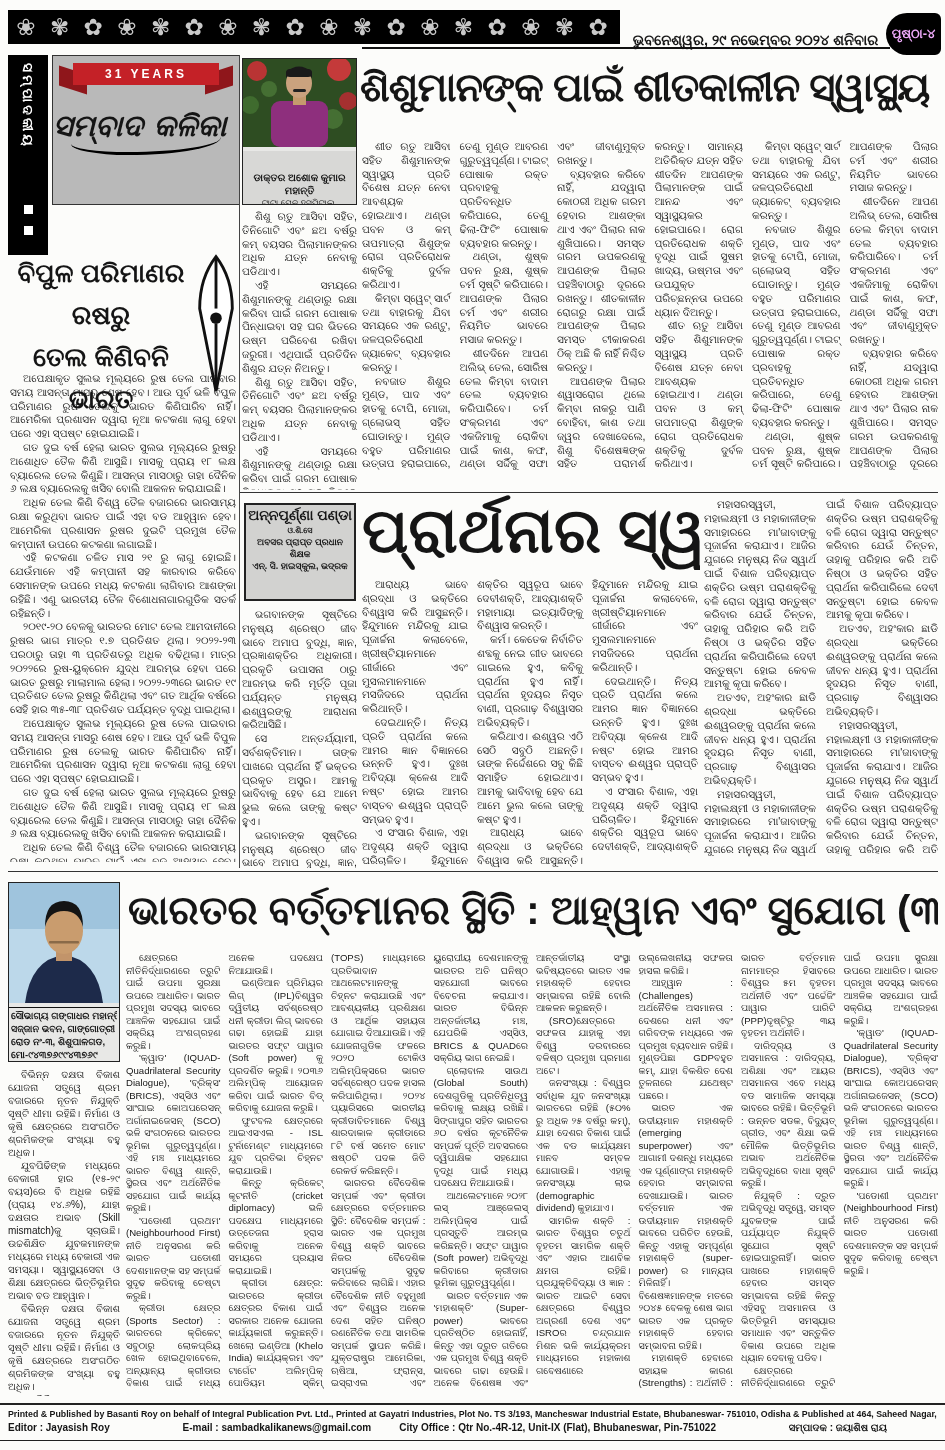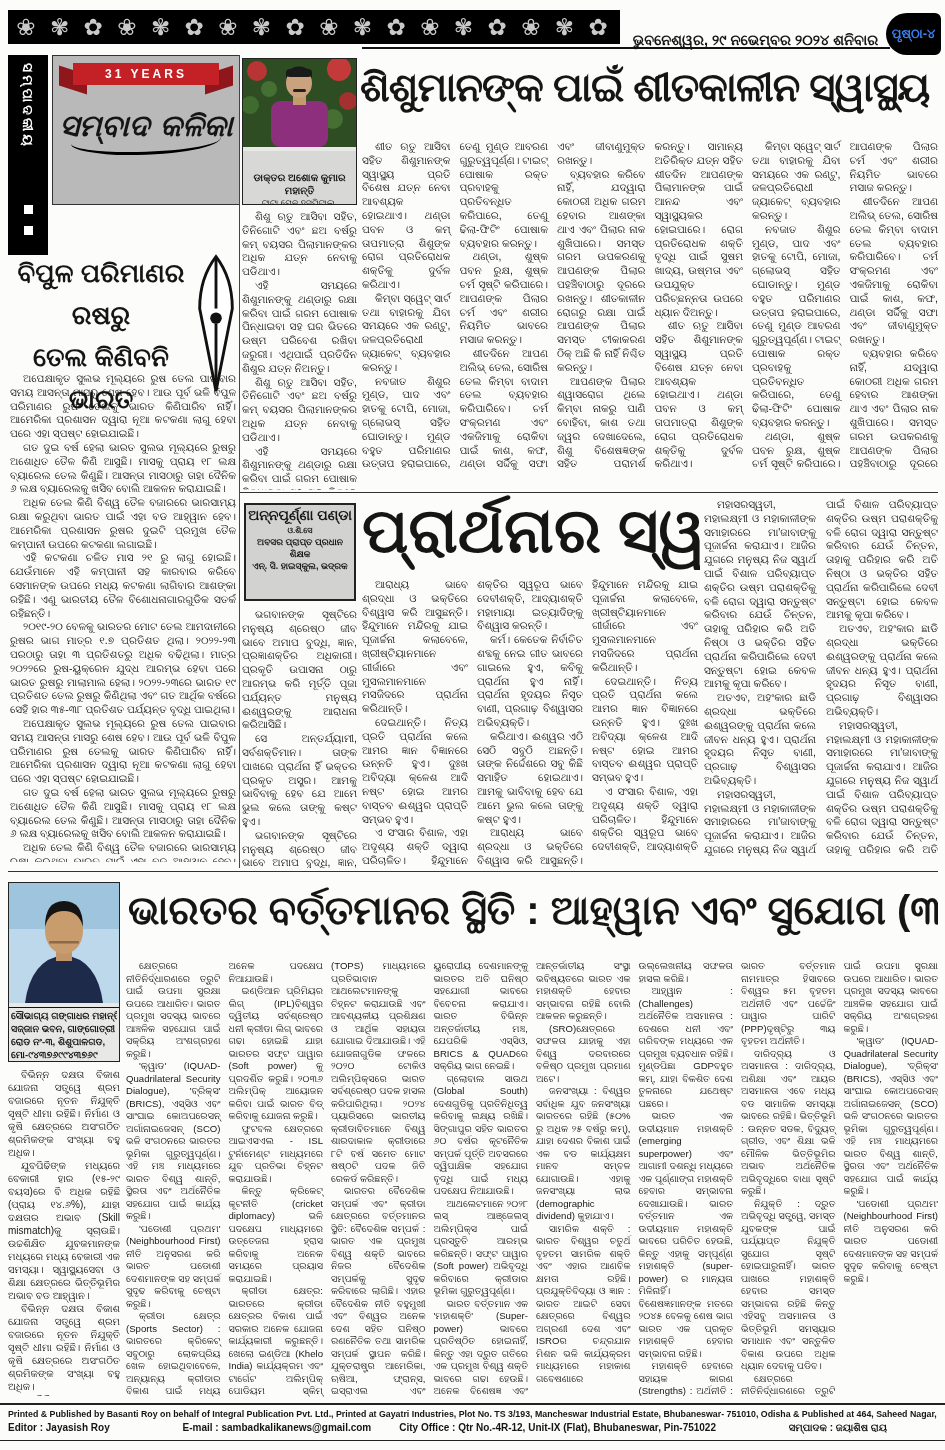--- a/index.html
+++ b/index.html
@@ -6,33 +6,33 @@
   .page{position:relative;width:945px;height:1450px;background:#fcfcfa;margin:0 auto;
         font-family:"Liberation Sans","DejaVu Sans",sans-serif;color:#151515;overflow:hidden;}
   .abs{position:absolute;}
   
   .floral{left:8px;top:10px;width:612px;height:34px;background:#000;color:#c9c9c9;
           display:flex;align-items:center;justify-content:center;font-size:23px;letter-spacing:4px;
           overflow:hidden;white-space:nowrap;}
   .dateline{left:628px;top:32px;width:255px;text-align:center;font-weight:bold;font-size:14.5px;}
   .head-rule{left:362px;top:47px;width:528px;height:2px;background:#111;}
   .page-badge{left:886px;top:13px;width:55px;height:42px;background:#000;border-radius:21px 6px 6px 21px;
-              color:#3b82f6;display:flex;align-items:center;justify-content:center;font-weight:bold;font-size:13px;overflow:hidden;}
+              color:#f0abfc;display:flex;align-items:center;justify-content:center;font-weight:bold;font-size:13px;overflow:hidden;}
   
   .ed-bar{left:8px;top:55px;width:40px;height:200px;background:#000;color:#fff;
           display:flex;flex-direction:column;align-items:center;padding-top:8px;box-sizing:border-box;}
   .ed-bar .vtxt{writing-mode:vertical-rl;font-size:14px;font-weight:bold;letter-spacing:3px;height:130px;overflow:hidden;}
   .sq{width:9px;height:9px;background:#fff;margin-top:12px;}
   .logo-box{left:52px;top:55px;width:186px;height:148px;background:#b9b9b9;border:1px solid #333;overflow:hidden;}
   .ribbon{position:absolute;left:20px;top:7px;width:146px;height:22px;background:#c42127;color:#fff;
           text-align:center;font-weight:bold;font-size:12px;line-height:22px;letter-spacing:3px;z-index:2;}
   .ribbon-tail{position:absolute;top:14px;width:28px;height:20px;background:#8f161b;z-index:1;}
   .tail-l{left:6px;transform:skewY(18deg);}
   .tail-r{left:152px;transform:skewY(-18deg);}
-  .logo-script{position:absolute;left:0;top:52px;width:100%;text-align:center;font-size:30px;font-weight:bold;
+  .logo-script{position:absolute;left:0;top:52px;width:100%;font-size:30px;font-weight:bold;
                font-style:italic;font-family:"DejaVu Serif","Liberation Serif",serif;overflow:hidden;white-space:nowrap;}
   .logo-swoosh{position:absolute;left:18px;top:70px;width:150px;height:26px;
                border-bottom:3px solid #000;border-radius:0 0 90% 55%;}
   .ed-headline{left:10px;top:252px;width:182px;text-align:center;font-size:26px;line-height:42px;
                font-weight:800;overflow:hidden;}
   .pen-nib{left:192px;top:246px;}
   .bodytext{font-size:10.5px;line-height:13.8px;text-align:justify;overflow:hidden;}
   .bodytext p{margin:0;text-indent:13px;}
   .ed-body{left:10px;top:372px;width:226px;height:490px;}
   .v-divider{left:239px;top:55px;width:1px;height:813px;background:#444;}
@@ -59,21 +59,21 @@
   .pr-colsB{left:362px;top:578px;width:336px;height:290px;column-count:3;column-gap:9px;column-fill:auto;}
   .pr-colsC{left:704px;top:498px;width:234px;height:370px;column-count:2;column-gap:10px;column-fill:auto;}
   
   .photo2-box{left:8px;top:882px;width:112px;height:180px;}
   .caption2{border-top:1px solid #111;padding:1px 2px;}
   .cap2-line{font-weight:bold;font-size:9.5px;line-height:13px;white-space:nowrap;overflow:hidden;}
   .in-colA{left:8px;top:1068px;width:112px;height:328px;font-size:10px;line-height:13px;}
   .in-headline{left:128px;top:874px;width:810px;height:74px;font-size:40px;line-height:72px;font-weight:800;
                text-align:center;white-space:nowrap;overflow:hidden;}
   .in-cols{left:126px;top:952px;width:812px;height:444px;column-count:8;column-gap:8px;column-fill:auto;
-           font-size:9.6px;line-height:12.5px;margin-top:8px;}
+           font-size:9.6px;line-height:12.5px;}
   
   .foot-rule{left:0;width:945px;background:#222;}
   .foot-line1{left:8px;top:1409px;width:929px;text-align:center;font-size:8.8px;font-weight:bold;white-space:nowrap;overflow:hidden;}
   .foot-line2{left:8px;top:1422px;width:879px;display:flex;justify-content:space-between;font-size:10px;font-weight:bold;}
   .foot-mid{display:flex;gap:28px;}
 </style>
 </head>
 <body>
 
 <div class="page">

